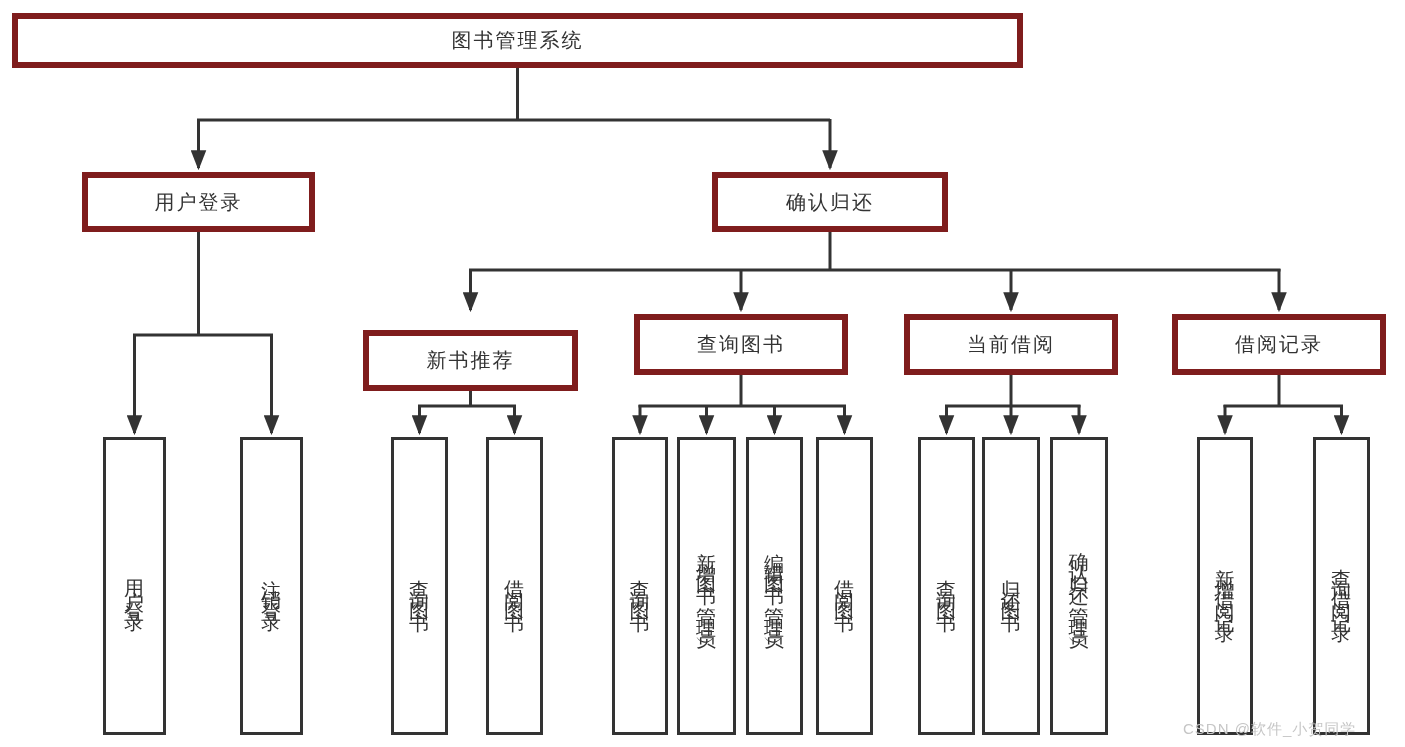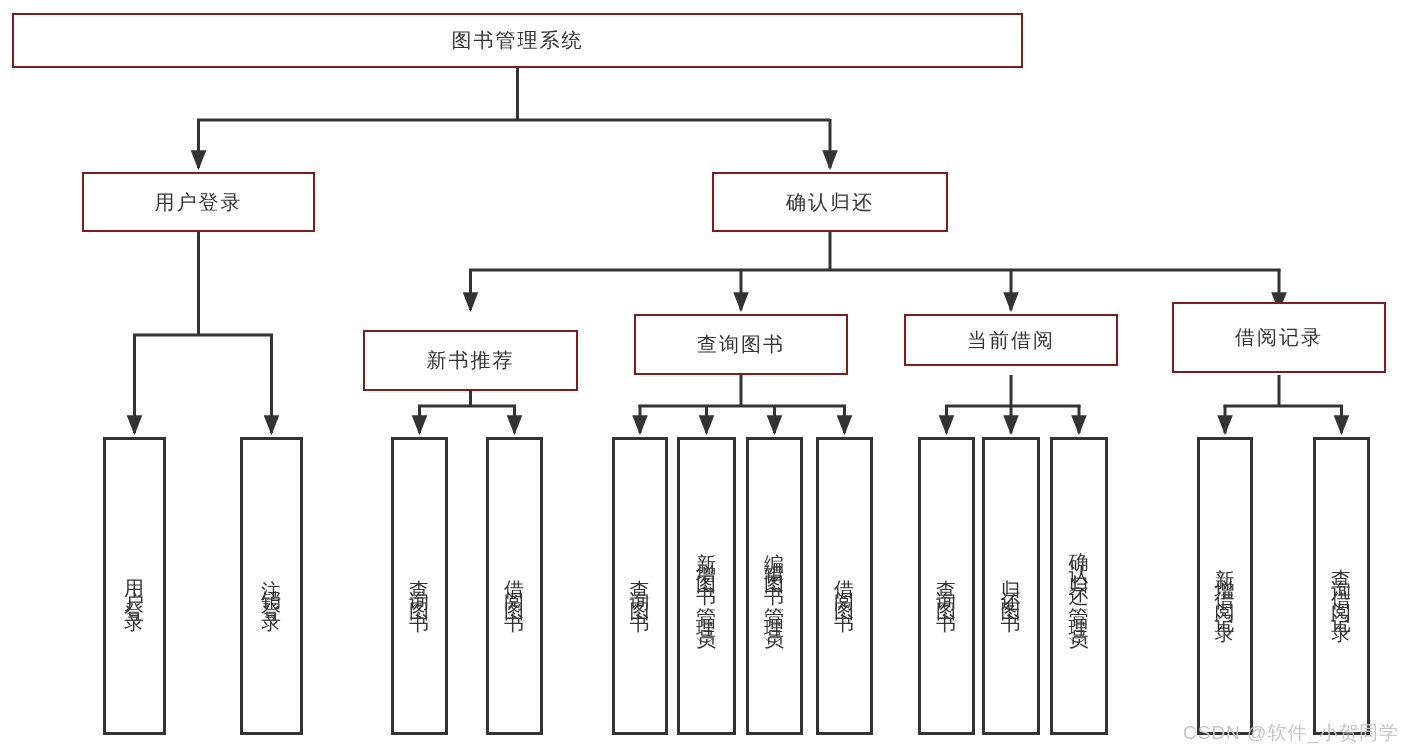--- a/index.html
+++ b/index.html
@@ -18,21 +18,21 @@
   .connectors {
     position: absolute;
     left: 0;
     top: 0;
     z-index: 1;
   }
   .node {
     position: absolute;
     box-sizing: border-box;
     background: #ffffff;
-    border: 2px solid #7f1d1d;
+    border: 6px solid #7f1d1d;
     color: #333333;
     display: flex;
     align-items: center;
     justify-content: center;
     font-size: 20px;
     letter-spacing: 2px;
     z-index: 2;
     white-space: nowrap;
   }
   .vnode {
@@ -48,21 +48,21 @@
     z-index: 2;
     writing-mode: vertical-rl;
     text-orientation: mixed;
     letter-spacing: 11px;
     line-height: 1;
   }
   .watermark {
     position: absolute;
     left: 1183px;
     top: 720px;
-    font-size: 19px;
+    font-size: 15px;
     color: #c6c6c6;
     letter-spacing: 1px;
     z-index: 3;
     white-space: nowrap;
   }
 </style>
 </head>
 <body>
 
 <div class="stage">
@@ -139,24 +139,24 @@
   <div class="node" style="left:712px; top:172px; width:236px; height:60px;">
     <span>确认归还</span>
   </div>
 
   <div class="node" style="left:363px; top:330px; width:215px; height:61px;">
     <span>新书推荐</span>
   </div>
   <div class="node" style="left:634px; top:314px; width:214px; height:61px;">
     <span>查询图书</span>
   </div>
-  <div class="node" style="left:904px; top:314px; width:214px; height:52px;">
+  <div class="node" style="left:904px; top:314px; width:214px; height:61px;">
     <span>当前借阅</span>
   </div>
-  <div class="node" style="left:1172px; top:302px; width:214px; height:71px;">
+  <div class="node" style="left:1172px; top:314px; width:214px; height:61px;">
     <span>借阅记录</span>
   </div>
 
   <div class="vnode" style="left:103px; top:437px; width:63px; height:298px;">
     <span>用户登录</span>
   </div>
   <div class="vnode" style="left:240px; top:437px; width:63px; height:298px;">
     <span>注销登录</span>
   </div>
 

